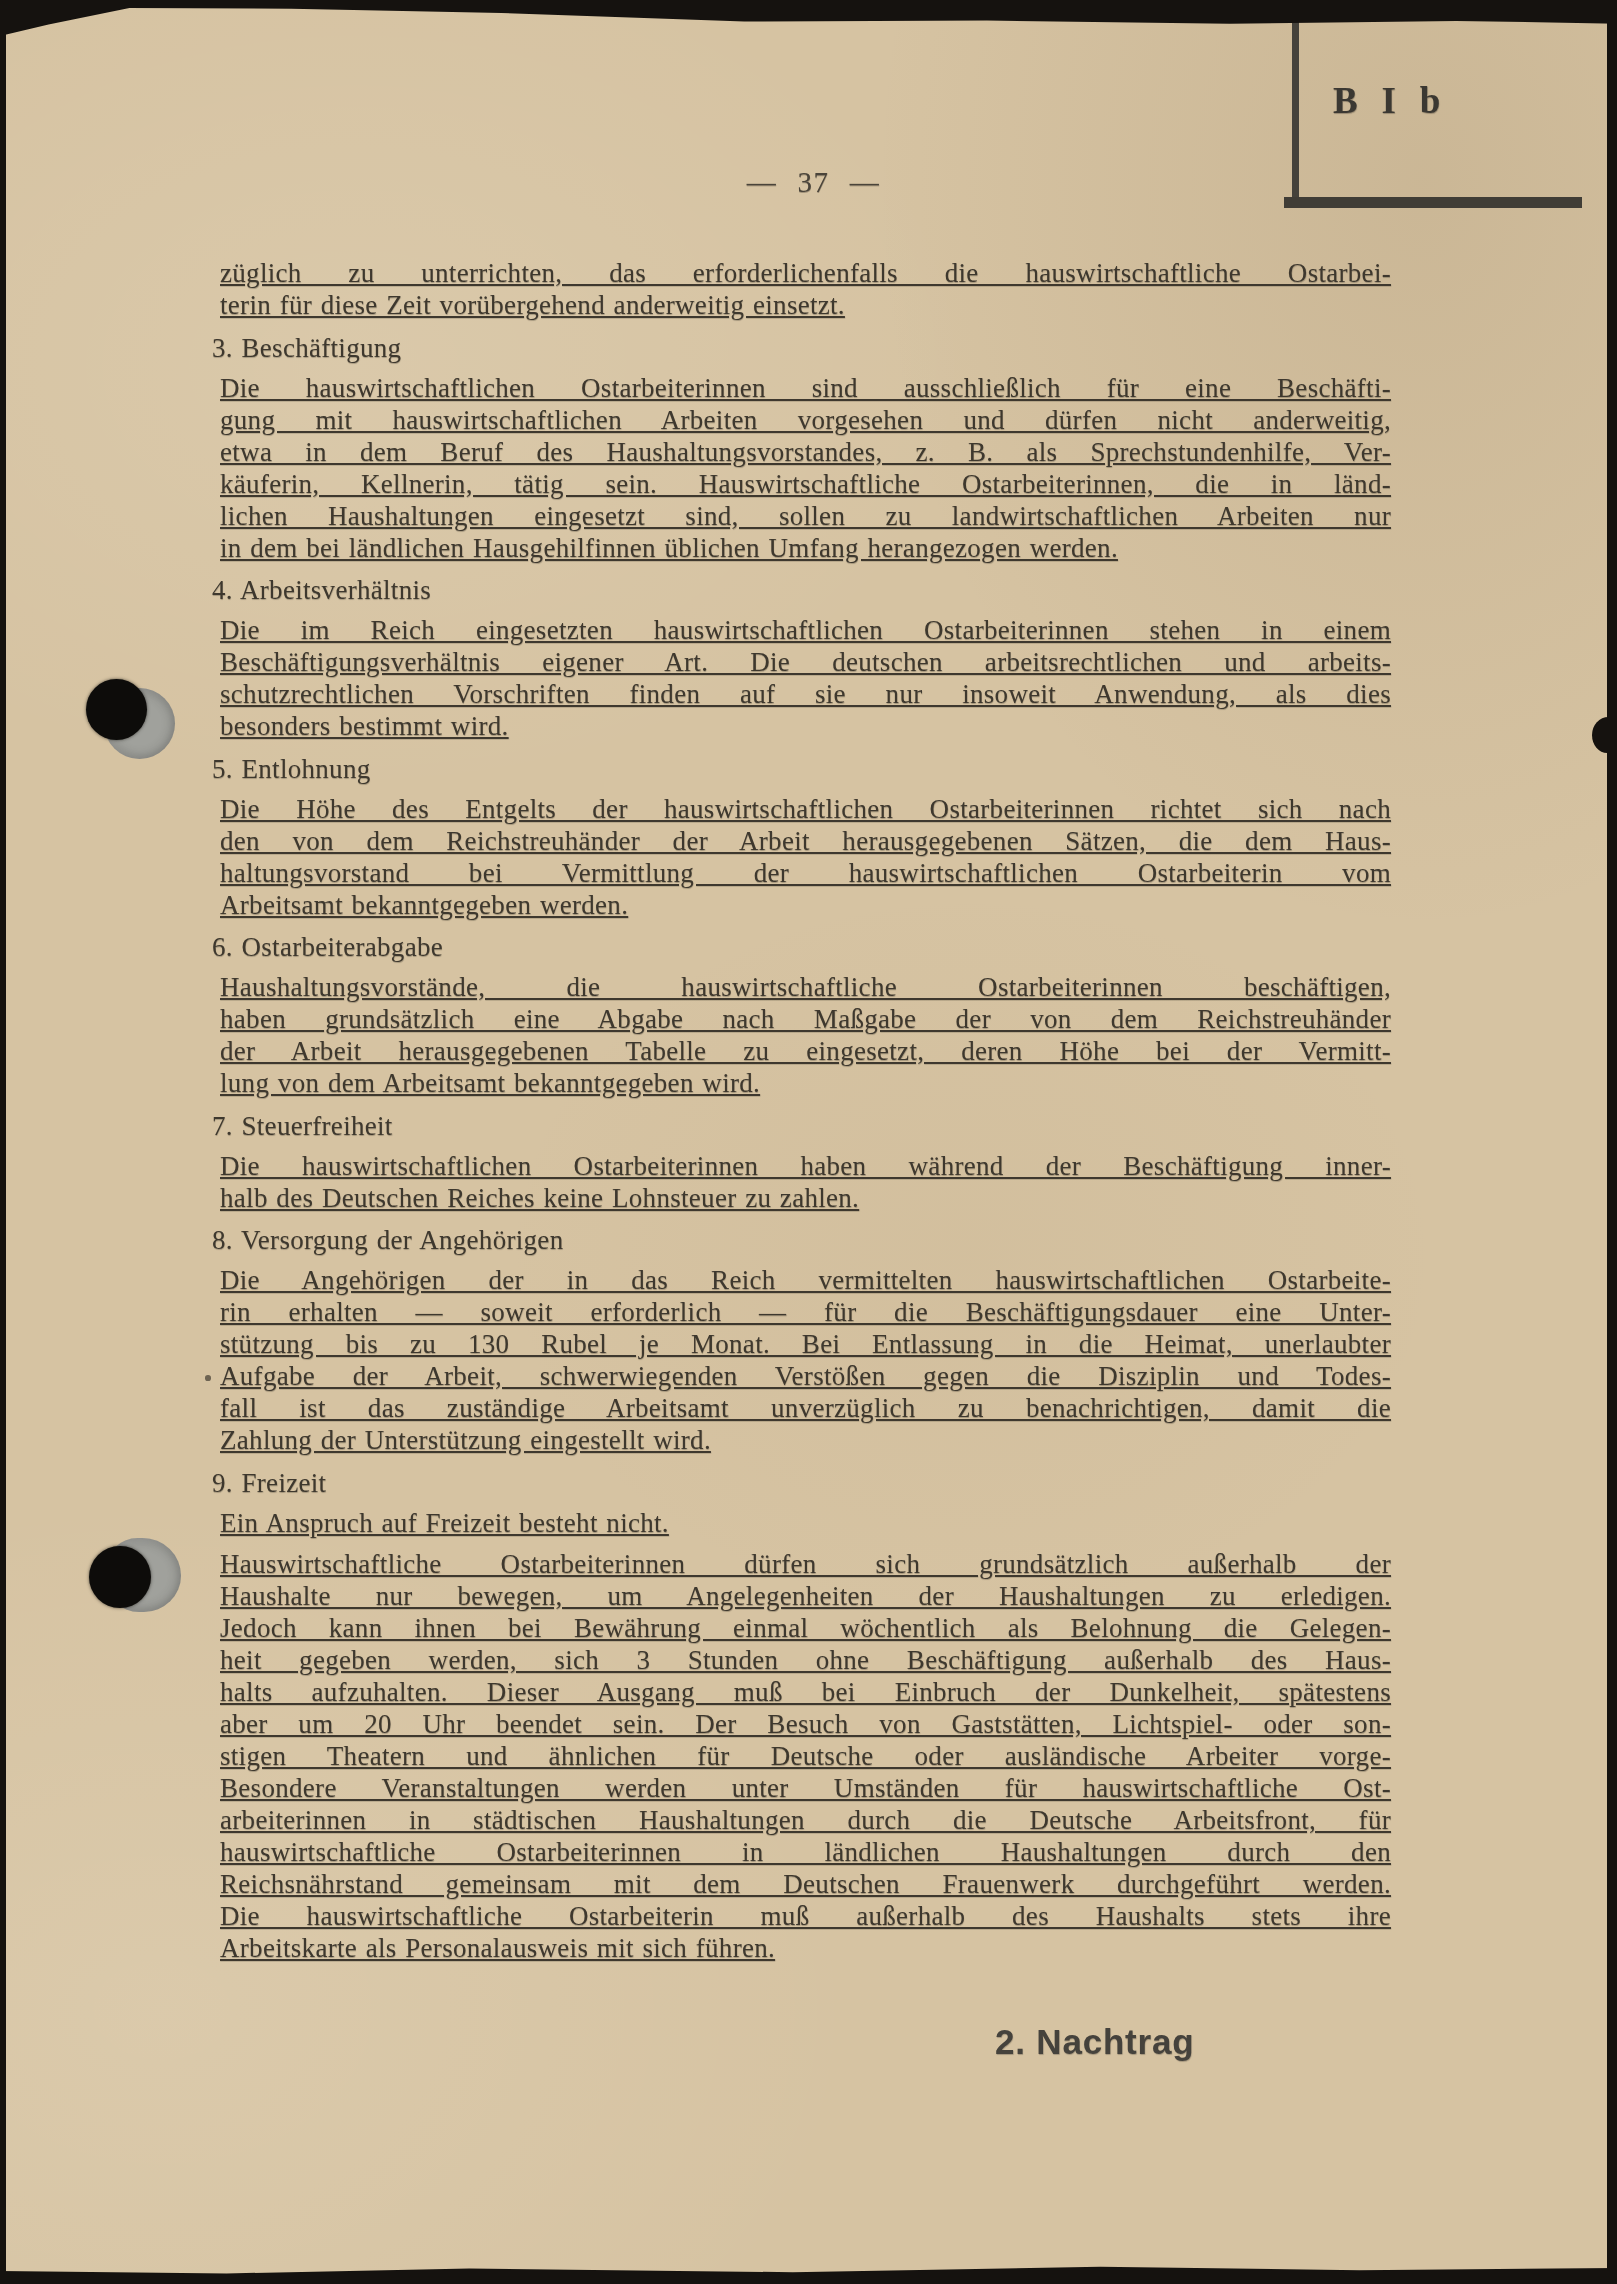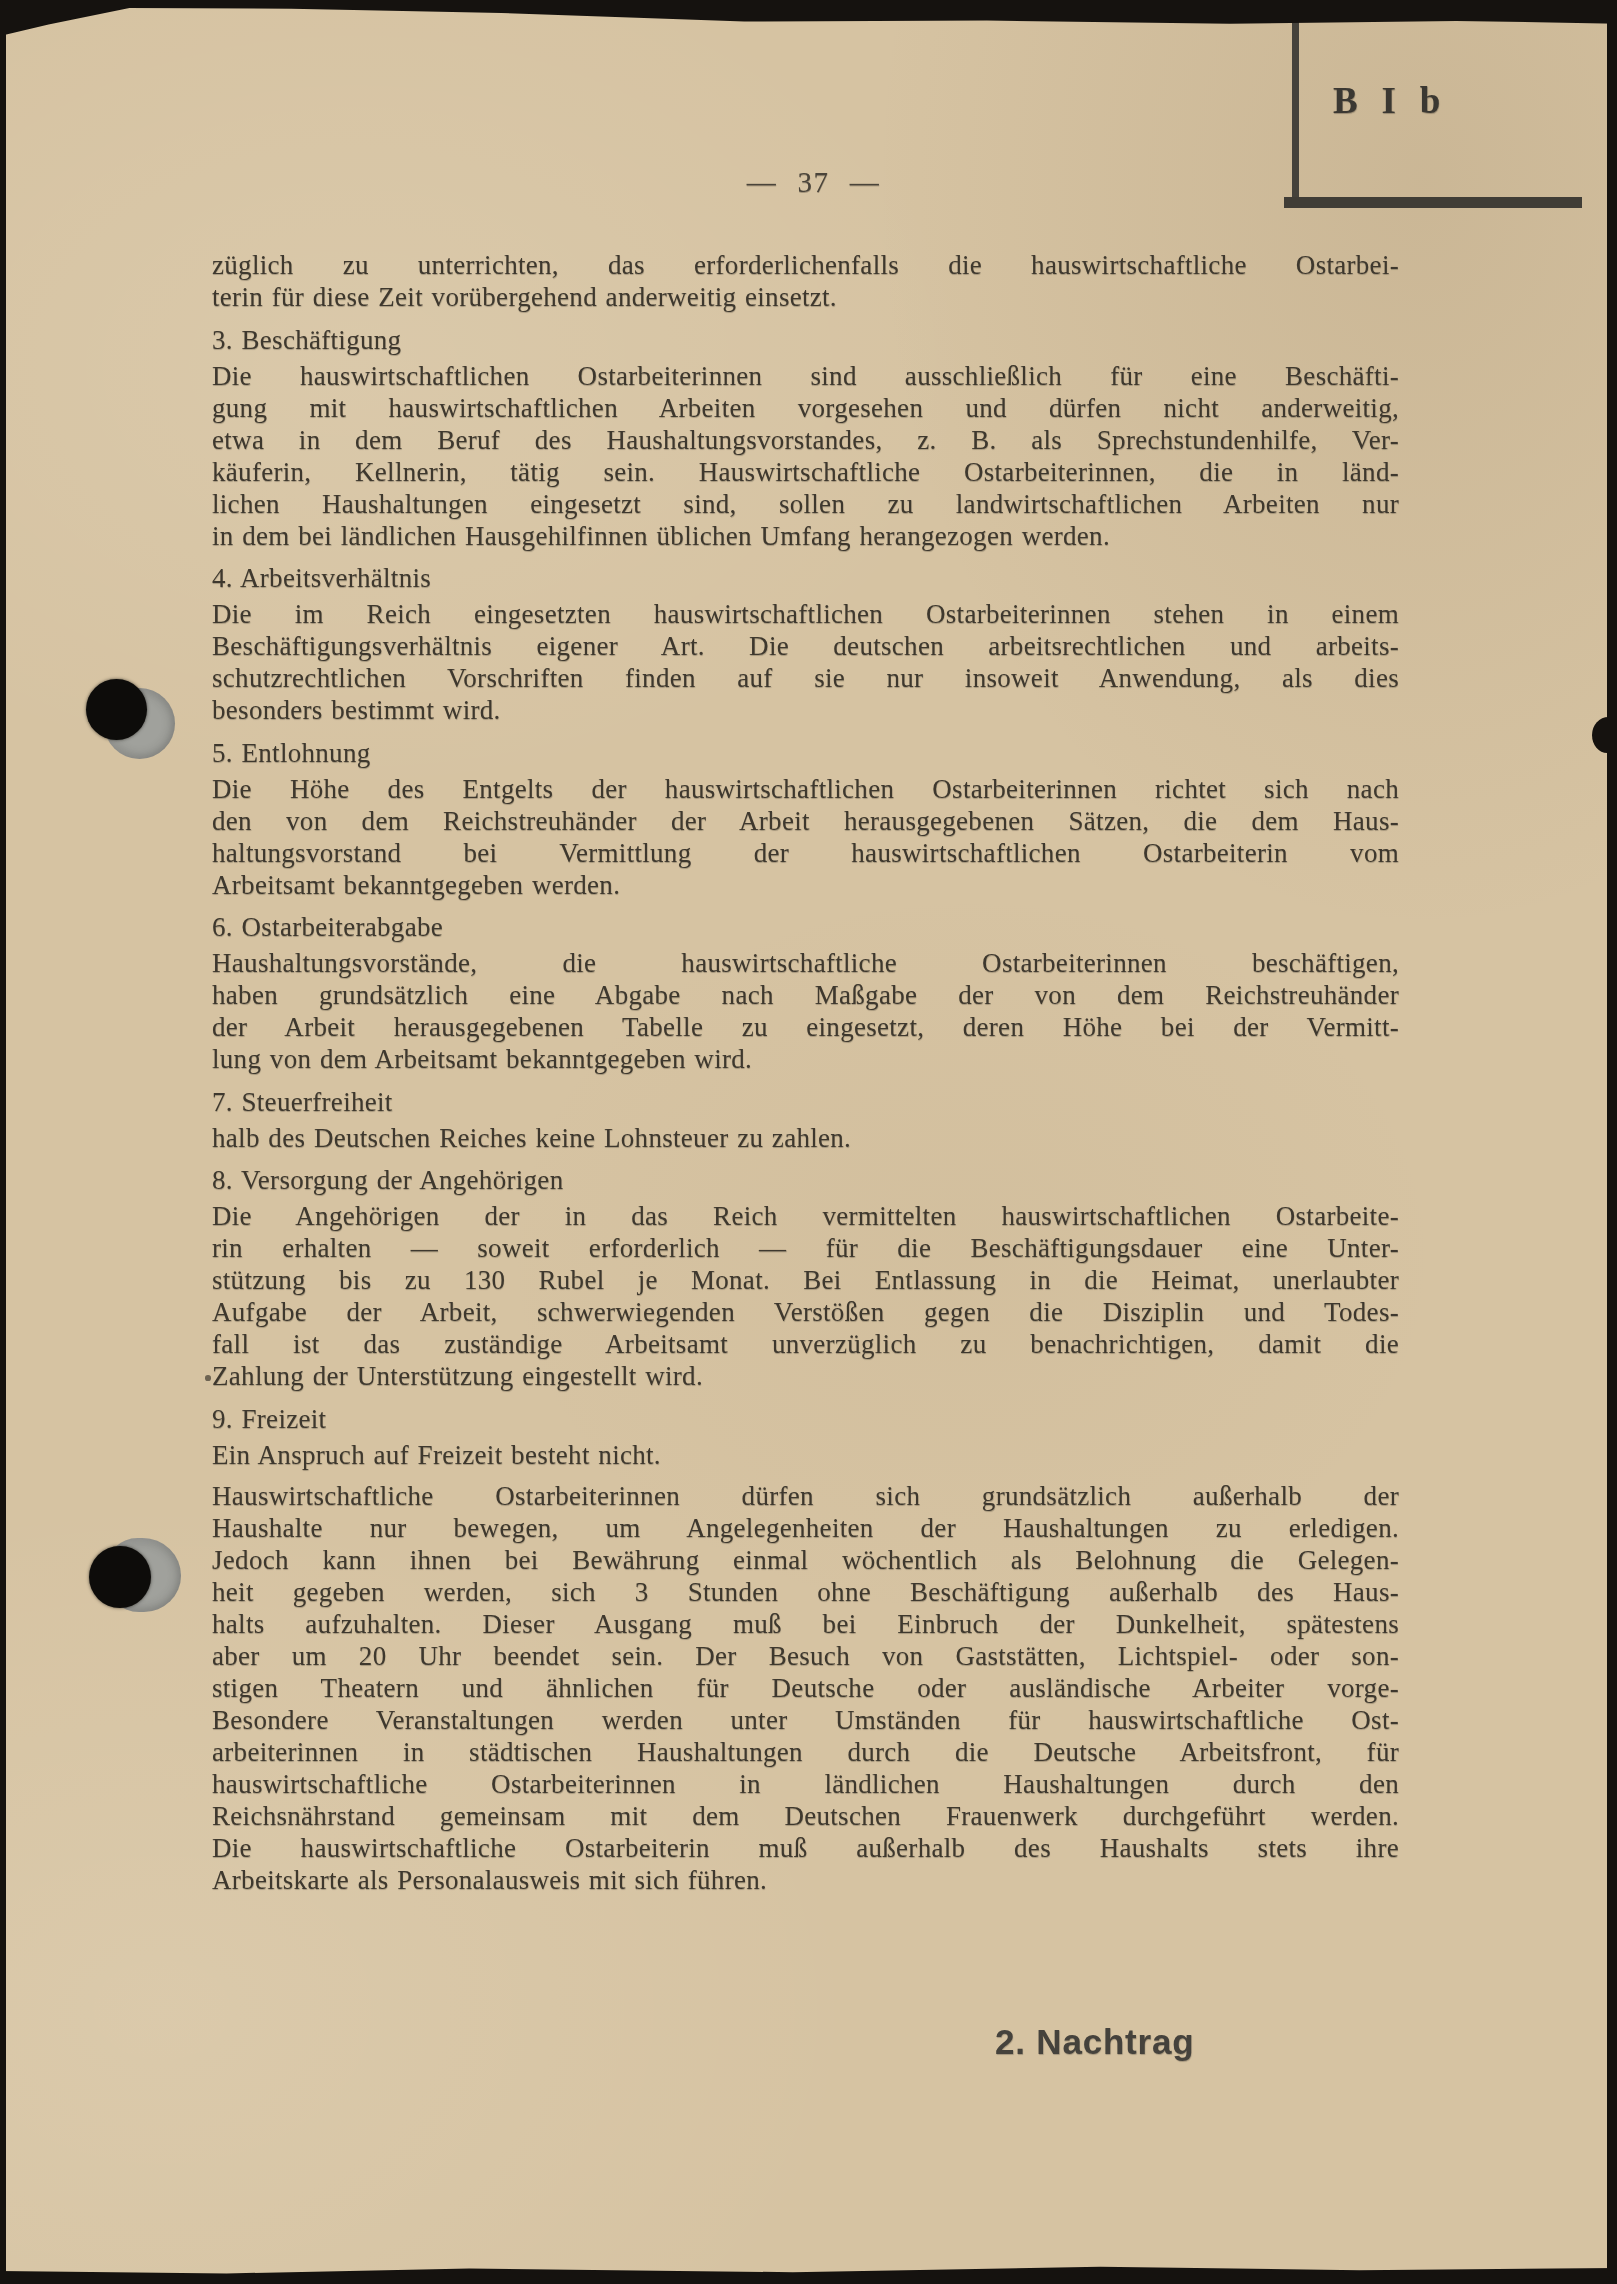--- a/index.html
+++ b/index.html
@@ -81,21 +81,21 @@
   }
   
   .doc-body {
     position: absolute; left: 212px; top: 249px; width: 1187px;
     font-size: 27px; line-height: 32px;
     color: #3e382e;
     letter-spacing: 0.3px; word-spacing: 1.6px;
     text-shadow: 0.3px 0.6px 0.7px rgba(62,55,42,0.32);
   }
   .heading { margin-top: 10.5px; margin-bottom: 4px; }
-  .para    { margin: 0; }
+  .para    { margin: 8px; text-decoration: underline; }
   .para + .para { margin-top: 9.7px; }
   .line { text-align: left; }
   .line.just { text-align: justify; text-align-last: justify; text-justify: inter-word; }
   
   .footer-label {
     position: absolute; left: 995px; top: 2022px; width: 393px;
     text-align: left;
     font-family: "Liberation Sans", "DejaVu Sans", sans-serif;
     font-weight: bold; font-size: 35px; letter-spacing: 0.8px;
     color: #45423c;
@@ -160,20 +160,21 @@
       </div>
       <div class="heading">6. Ostarbeiterabgabe</div>
       <div class="para">
         <div class="line just">Haushaltungsvorstände, die hauswirtschaftliche Ostarbeiterinnen beschäftigen,</div>
         <div class="line just">haben grundsätzlich eine Abgabe nach Maßgabe der von dem Reichstreuhänder</div>
         <div class="line just">der Arbeit herausgegebenen Tabelle zu eingesetzt, deren Höhe bei der Vermitt-</div>
         <div class="line">lung von dem Arbeitsamt bekanntgegeben wird.</div>
       </div>
       <div class="heading">7. Steuerfreiheit</div>
       <div class="para">
+        <div class="line just">Die hauswirtschaftlichen Ostarbeiterinnen haben während der Beschäftigung inner-</div>
         <div class="line">halb des Deutschen Reiches keine Lohnsteuer zu zahlen.</div>
       </div>
       <div class="heading">8. Versorgung der Angehörigen</div>
       <div class="para">
         <div class="line just">Die Angehörigen der in das Reich vermittelten hauswirtschaftlichen Ostarbeite-</div>
         <div class="line just">rin erhalten — soweit erforderlich — für die Beschäftigungsdauer eine Unter-</div>
         <div class="line just">stützung bis zu 130 Rubel je Monat. Bei Entlassung in die Heimat, unerlaubter</div>
         <div class="line just">Aufgabe der Arbeit, schwerwiegenden Verstößen gegen die Disziplin und Todes-</div>
         <div class="line just">fall ist das zuständige Arbeitsamt unverzüglich zu benachrichtigen, damit die</div>
         <div class="line">Zahlung der Unterstützung eingestellt wird.</div>

